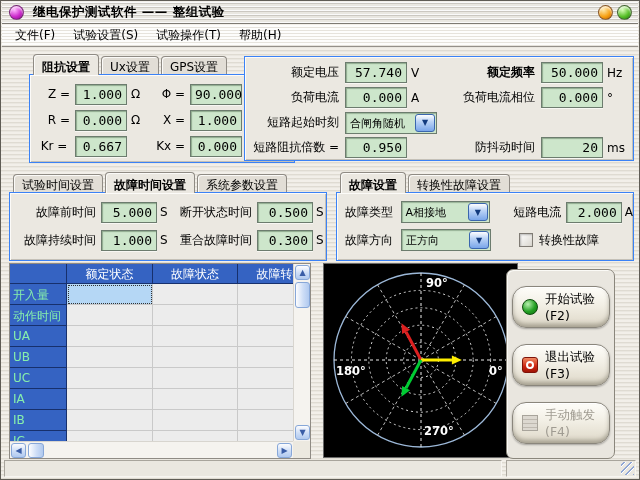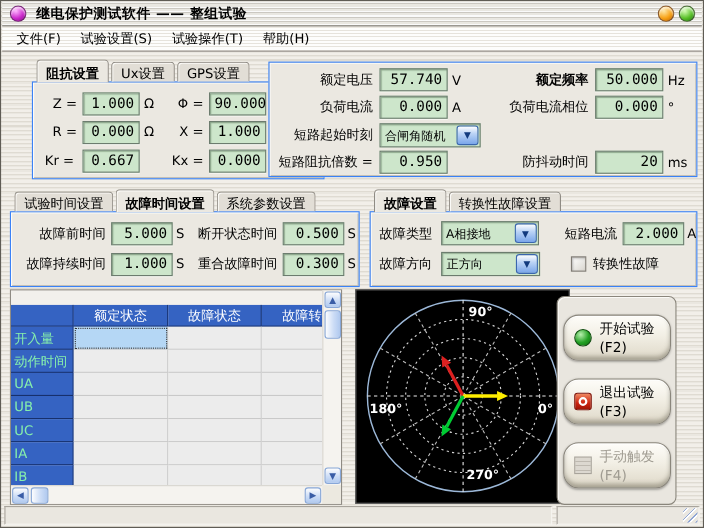--- a/index.html
+++ b/index.html
@@ -72,21 +72,21 @@
   .lab { white-space:nowrap; }
   .checkbox {
     width:14px; height:14px; background:linear-gradient(135deg,#ffffff,#d9d6cf);
     border:1px solid #7f7b74; box-shadow:inset 1px 1px 2px rgba(0,0,0,.25);
   }
   
   .tablewrap {
     position:absolute; left:8px; top:262px; width:302px; height:196px;
     border:1px solid #8f8b84; background:#f2f0ec;
   }
-  .tview { position:absolute; left:0; top:0; right:17px; bottom:17px; overflow:hidden;margin-top:13px; }
+  .tview { position:absolute; left:0; top:0; right:17px; bottom:17px; overflow:hidden; }
   .trow { display:flex; height:21px; }
   .trow.thead { height:20px; }
   .tc { flex:none; font-size:12px; overflow:hidden; white-space:nowrap; }
   .c-corner,.c-rowhdr { width:57px; background:#3563c2; color:#86efac;
       border-right:1px solid #17306c; border-bottom:1px solid #17306c; padding:3px 3px 0; }
   .c-hdr { background:#3563c2; color:#fff; text-align:center; padding-top:2px;
       border-right:1px solid #17306c; border-bottom:1px solid #17306c; }
   .c-data { background:#ececec; border-right:1px solid #c9c9c9; border-bottom:1px solid #c9c9c9; }
   .w1{width:86px;} .w2{width:85px;} .w3{width:86px;}
   .c-data.selected { background:#b5d7f5; outline:1px dotted #333; outline-offset:-2px; }

